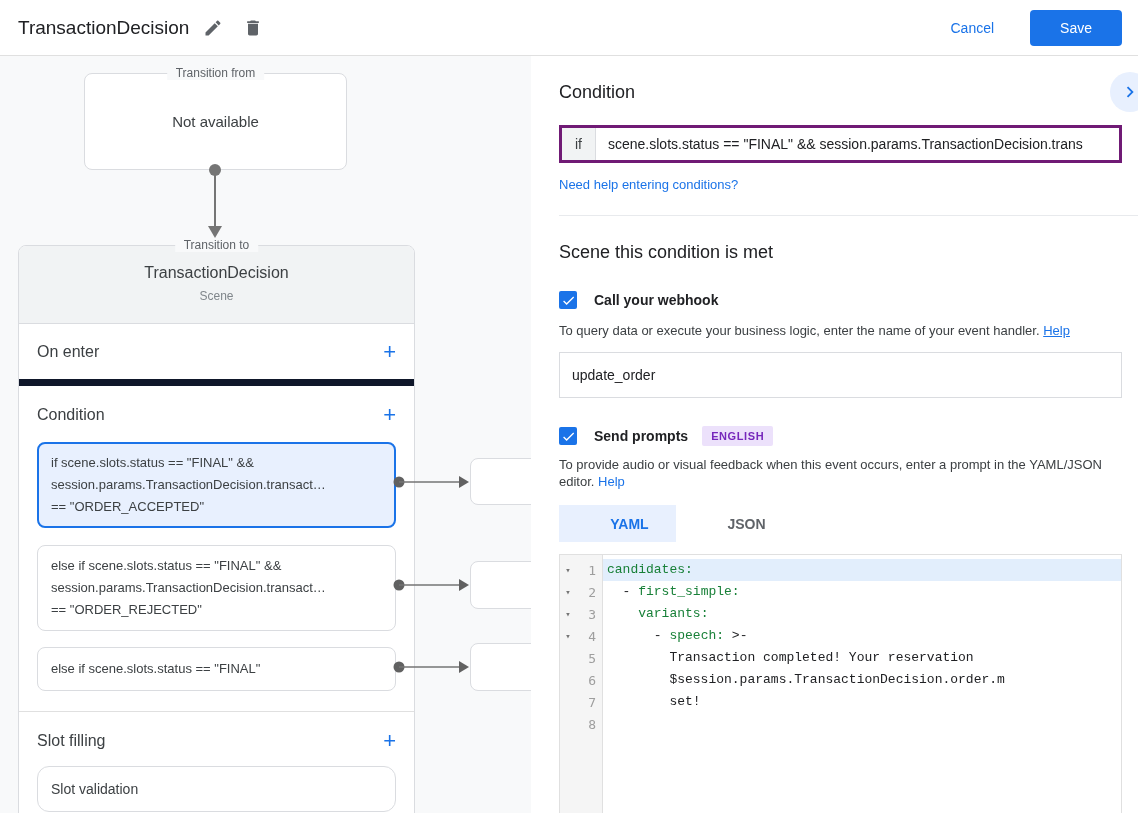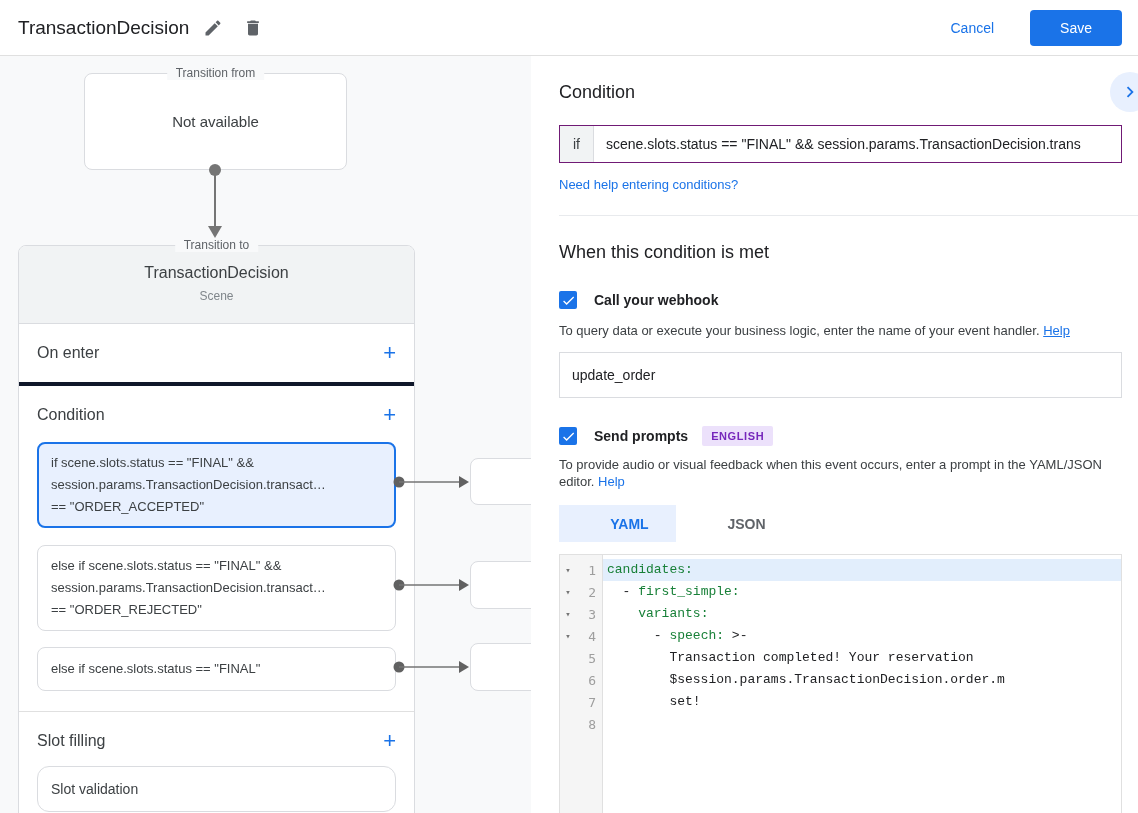--- a/index.html
+++ b/index.html
@@ -35,21 +35,21 @@
   .to-box { left:18px; top:189px; width:397px; height:640px; }
   .scene-header { background:#f1f3f4; border-bottom:1px solid #dadce0; border-radius:7px 7px 0 0;
                   height:78px; text-align:center; padding-top:18px; }
   .scene-name { font-size:16px; color:#3c4043; }
   .scene-type { font-size:12px; color:#80868b; margin-top:7px; }
 
   .sec-row { display:flex; align-items:center; justify-content:space-between; }
   .sec-label { font-size:16px; color:#3c4043; }
   .plus { color:#1a73e8; font-size:22px; font-weight:400; line-height:20px; background:none;
           border:none; cursor:pointer; font-family:inherit; }
-  .sec-onenter { height:62px; border-bottom:4px solid #0f172a; padding:0 18px; display:flex;
+  .sec-onenter { height:62px; border-bottom:7px solid #0f172a; padding:0 18px; display:flex;
                  align-items:center; justify-content:space-between; }
   .sec-condition { padding:16px 18px 20px 18px; }
   .sec-condition .sec-row { height:26px; margin-bottom:14px; }
 
   .cond-card { border-radius:8px; font-size:13px; line-height:22px; color:#3c4043; cursor:pointer; }
   .cond-card.selected { background:#e8f0fe; border:2px solid #1a73e8; padding:8px 12px; margin-bottom:17px; }
   .cond-card.plain3 { background:#fff; border:1px solid #dadce0; padding:9px 13px; margin-bottom:16px; }
   .cond-card.plain1 { background:#fff; border:1px solid #dadce0; padding:10px 13px; }
 
   .sec-slot { border-top:1px solid #e0e0e0; padding:16px 18px; }
@@ -64,21 +64,21 @@
   .connectors { position:absolute; left:0; top:0; pointer-events:none; }
 
   
   .panel h1 { font-size:18px; font-weight:400; color:#202124; }
   .cond-head { display:flex; align-items:center; }
   .chevron-btn { position:absolute; right:-12px; top:16px; width:40px; height:40px; border-radius:50%;
                  background:#e8f0fe; border:none; cursor:pointer; display:flex; align-items:center;
                  justify-content:center; }
   .chevron-btn svg { fill:#1a73e8; width:22px; height:22px; }
 
-  .if-row { display:flex; margin-top:22px; border:1px solid #701a75; height:38px; }
+  .if-row { display:flex; margin-top:22px; border:3px solid #701a75; height:38px; }
   .if-prefix { background:#f1f3f4; border-right:1px solid #dadce0; width:34px; display:flex;
                align-items:center; justify-content:center; font-size:14px; color:#3c4043; }
   .if-input { flex:1; border:none; outline:none; font-size:14px; color:#202124; padding:0 12px;
               font-family:inherit; }
   .help-link { display:inline-block; margin-top:14px; font-size:13px; color:#1a73e8;
                text-decoration:none; cursor:pointer; }
   .panel-divider { border-bottom:1px solid #e8eaed; margin:22px -16px 0 0; }
   .when-title { margin-top:26px; }
 
   .check-row { display:flex; align-items:center; margin-top:28px; }
@@ -224,21 +224,21 @@
     </button>
 
     <div class="if-row">
       <span class="if-prefix">if</span>
       <input class="if-input" value="scene.slots.status == &quot;FINAL&quot; &amp;&amp; session.params.TransactionDecision.trans" style="">
     </div>
     <a class="help-link">Need help entering conditions?</a>
 
     <div class="panel-divider"></div>
 
-    <h1 class="when-title">When this condition is met</h1>
+    <h1 class="when-title">Scene this condition is met</h1>
 
     <div class="check-row">
       <span class="checkbox">
         <svg viewBox="0 0 24 24">
             <path d="M9 16.17L4.83 12l-1.42 1.41L9 19 21 7l-1.41-1.41z"></path>
           </svg>
       </span>
       <span class="check-label">Call your webhook</span>
     </div>
     <p class="desc"><span>To query data or execute your business logic, enter the name of your event handler. </span><a class="underlined">Help</a></p>

